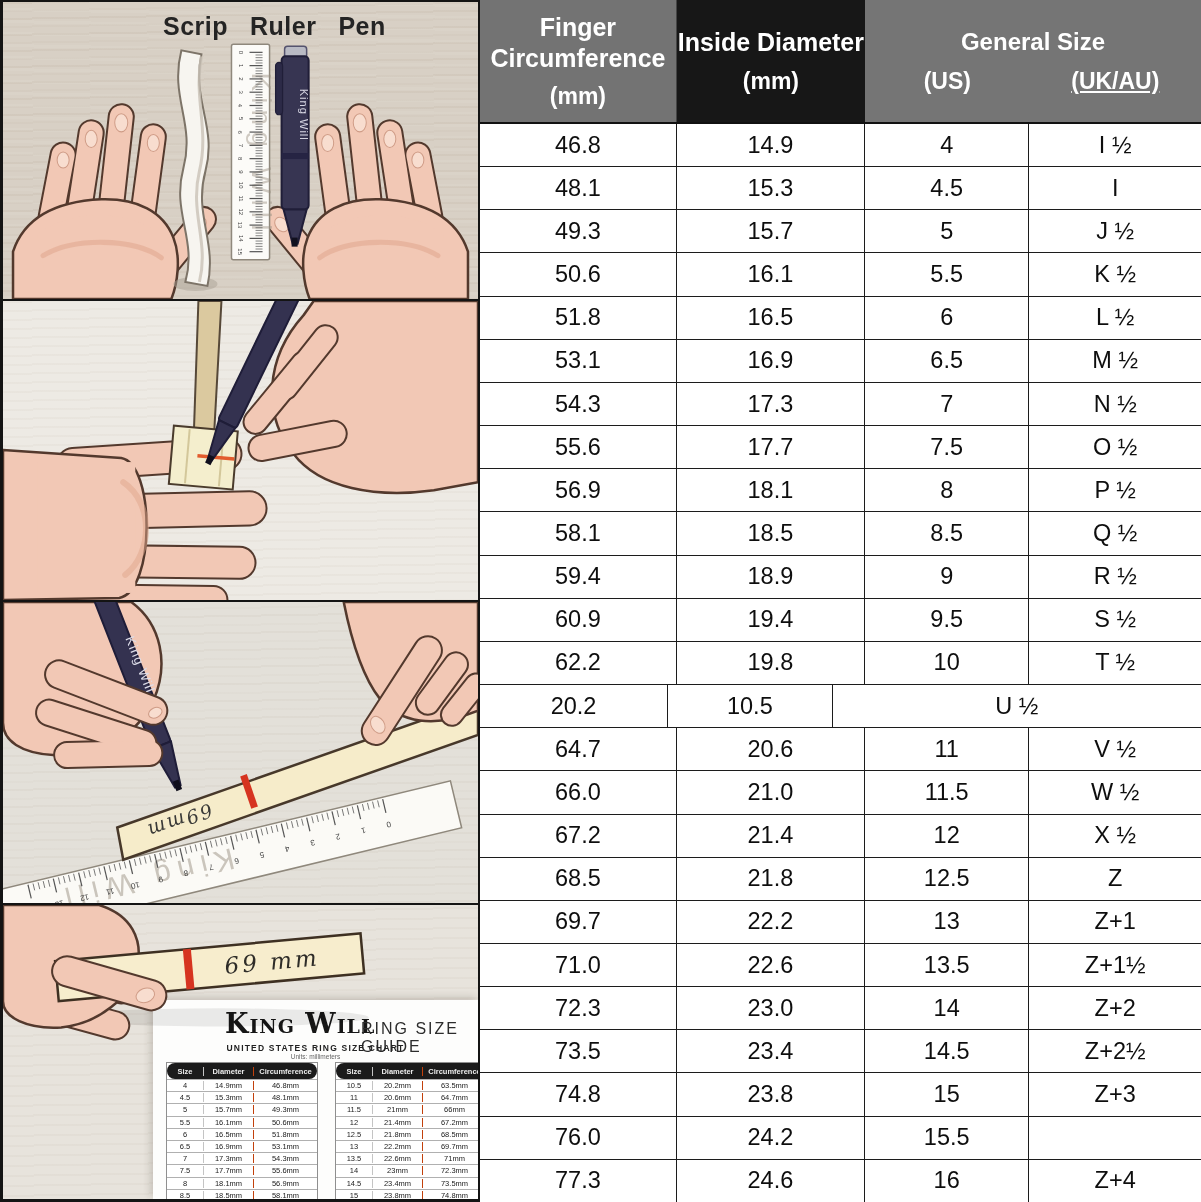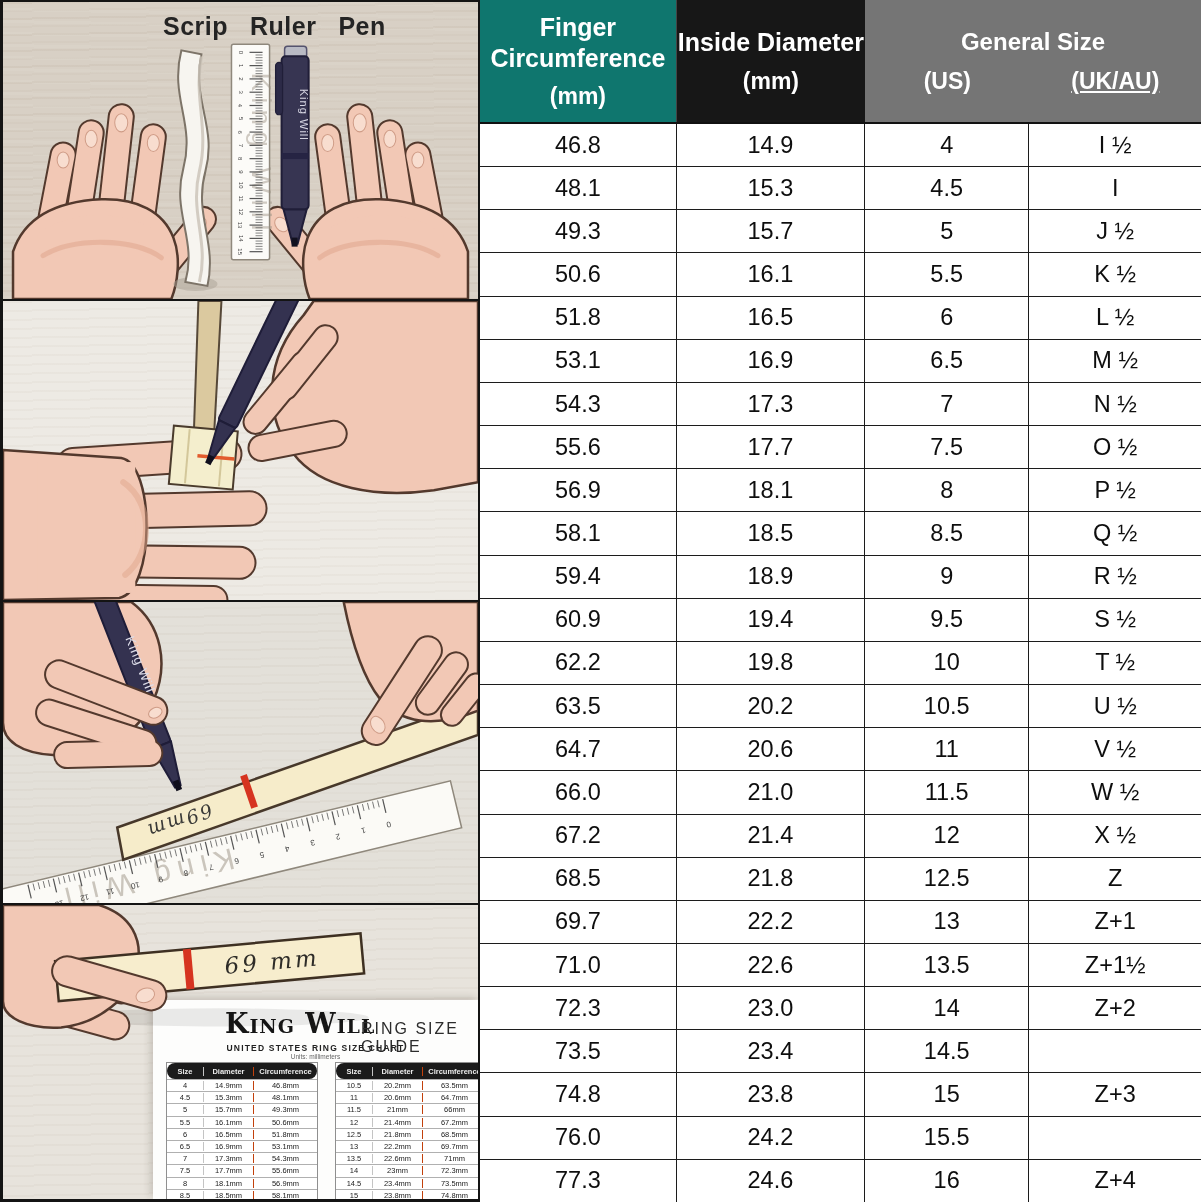--- a/index.html
+++ b/index.html
@@ -47,21 +47,21 @@
   .mc{text-align:center;}
   .mc.m0{width:24%;}.mc.m1{width:34%;border-left:1px solid #c4c4c4;border-right:1px solid #c2410c;}.mc.m2{width:42%;}
 
   
   .size-table{position:absolute;left:478px;top:0;width:723px;height:1202px;display:flex;flex-direction:column;
       background:#fff;border-left:2px solid #141414;}
   .thead{display:flex;height:124px;border-bottom:2px solid #111;}
   .th{display:flex;flex-direction:column;align-items:center;justify-content:center;color:#fff;text-align:center;}
   .th .t{font-size:25px;font-weight:600;line-height:1.25;}
   .th .u{font-size:23px;font-weight:600;margin-top:9px;}
-  .th.c1{width:27.3%;background:#0f766e;border-right:1px solid #454545;padding:0 8px;}
+  .th.c1{width:27.3%;background:#737373;border-right:1px solid #454545;padding:0 8px;}
   .th.c2{width:26.1%;background:#171717;}
   .th.general{width:46.6%;background:#757575;}
   .general .title{font-size:24px;font-weight:600;}
   .general .units{display:flex;width:100%;margin-top:12px;font-size:23px;font-weight:600;}
   .general .us{width:49%;text-align:center;}
   .general .ukau{width:51%;text-align:center;text-decoration:underline;}
   .tbody{flex:1;display:flex;flex-direction:column;}
   .tr{flex:1;display:flex;border-top:1.5px solid #1c1c1c;}
   .tr:first-child{border-top:none;}
   .td{display:flex;align-items:center;justify-content:center;font-size:23.5px;color:#0e0e0e;font-weight:500;}
@@ -672,21 +672,20 @@
           <div class="td c3">9.5</div>
           <div class="td c4">S ½</div>
         </div>
         <div class="tr">
           <div class="td c1">62.2</div>
           <div class="td c2">19.8</div>
           <div class="td c3">10</div>
           <div class="td c4">T ½</div>
         </div>
         <div class="tr">
-          <div class="td c1">63.5</div>
           <div class="td c2">20.2</div>
           <div class="td c3">10.5</div>
           <div class="td c4">U ½</div>
         </div>
         <div class="tr">
           <div class="td c1">64.7</div>
           <div class="td c2">20.6</div>
           <div class="td c3">11</div>
           <div class="td c4">V ½</div>
         </div>
@@ -723,20 +722,21 @@
         <div class="tr">
           <div class="td c1">72.3</div>
           <div class="td c2">23.0</div>
           <div class="td c3">14</div>
           <div class="td c4">Z+2</div>
         </div>
         <div class="tr">
           <div class="td c1">73.5</div>
           <div class="td c2">23.4</div>
           <div class="td c3">14.5</div>
+          <div class="td c4">Z+2½</div>
         </div>
         <div class="tr">
           <div class="td c1">74.8</div>
           <div class="td c2">23.8</div>
           <div class="td c3">15</div>
           <div class="td c4">Z+3</div>
         </div>
         <div class="tr">
           <div class="td c1">76.0</div>
           <div class="td c2">24.2</div>

